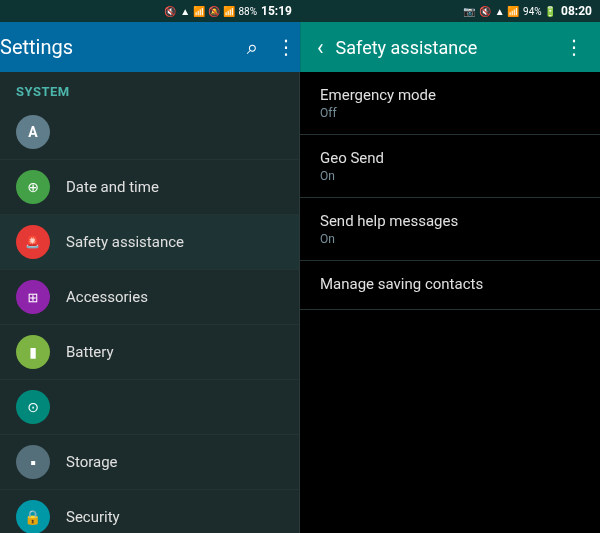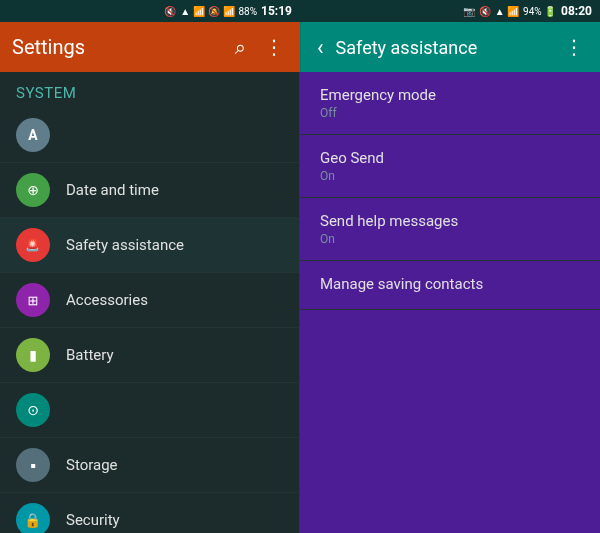--- a/index.html
+++ b/index.html
@@ -52,24 +52,24 @@
 
     
     .app-bars {
       display: flex;
       width: 600px;
       flex-shrink: 0;
     }
     .app-bar-left {
       width: 300px;
       height: 50px;
-      background: #c2410c;
-      display: flex;
-      align-items: center;
-      padding: 0 12px;
+      background: #0369a1;
+      display: flex;
+      align-items: center;
+      padding: 0 0;
       gap: 10px;
     }
     .app-bar-right {
       width: 300px;
       height: 50px;
       background: #00897b;
       display: flex;
       align-items: center;
       padding: 0 12px;
       gap: 8px;
@@ -108,22 +108,22 @@
     
     .settings-panel {
       width: 300px;
       background: #1c2b2b;
       overflow-y: auto;
       border-right: 1px solid #2a3a3a;
       flex-shrink: 0;
     }
     .section-header {
       color: #4db6ac;
-      font-size: 15px;
-      font-weight: 400;
+      font-size: 13px;
+      font-weight: 700;
       padding: 12px 16px 6px 16px;
       letter-spacing: 0.5px;
     }
     .settings-item {
       display: flex;
       align-items: center;
       padding: 10px 16px;
       gap: 16px;
       cursor: pointer;
       border-bottom: 1px solid #243333;
@@ -153,21 +153,21 @@
     .icon-red { background: #e53935; }
     .icon-purple { background: #8e24aa; }
     .icon-lime { background: #7cb342; }
     .icon-teal { background: #00897b; }
     .icon-blue-gray { background: #546e7a; }
     .icon-cyan { background: #0097a7; }
 
     
     .detail-panel {
       flex: 1;
-      background: #4c1d95;
+      background: #000000;
       overflow-y: auto;
     }
     .detail-item {
       padding: 14px 20px;
       border-bottom: 1px solid #243333;
       cursor: pointer;
     }
     .detail-item-title {
       color: #e0e0e0;
       font-size: 15px;

